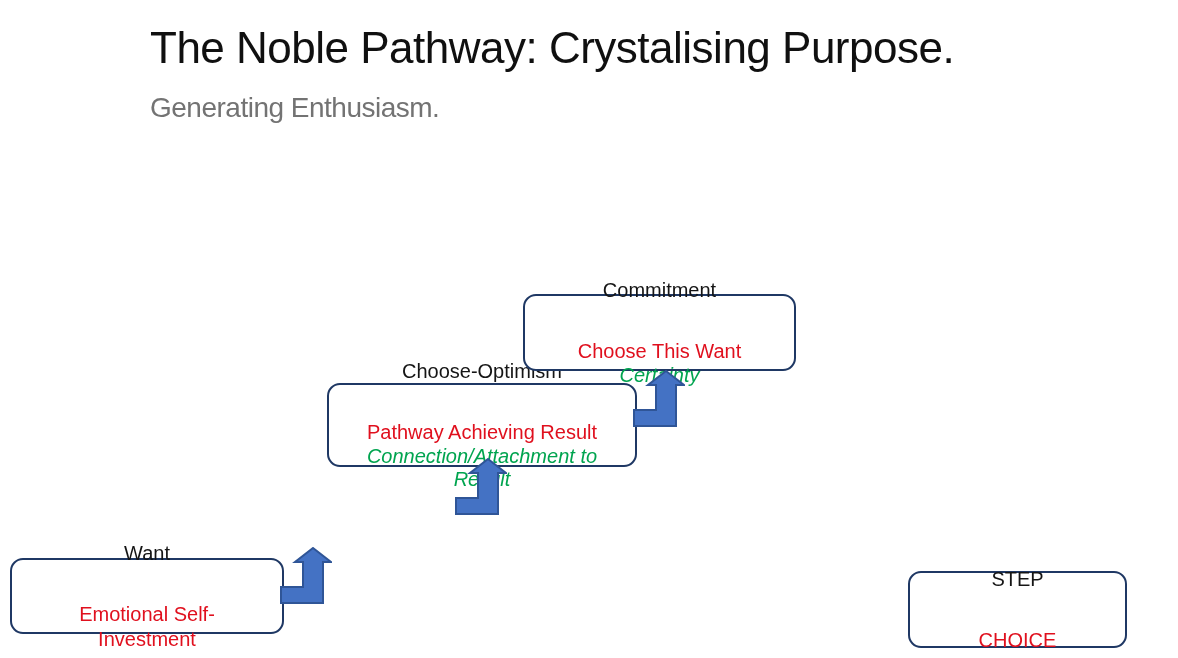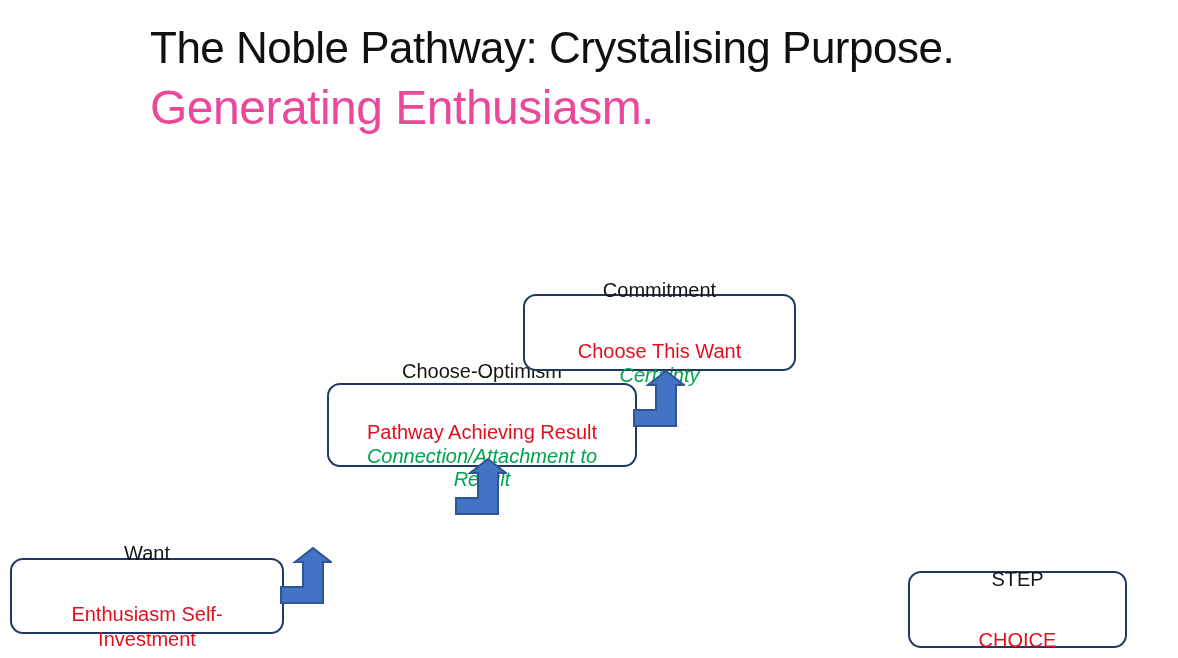--- a/index.html
+++ b/index.html
@@ -16,23 +16,23 @@
     white-space:nowrap;
   }
   .title-line1{
     font-size:44px;
     line-height:60px;
     color:#101010;
     letter-spacing:-0.5px;
     text-align:right;
   }
   .title-line2{
-    font-size:48px;
+    font-size:28px;
     line-height:60px;
-    color:#ec4899;
+    color:#737373;
     letter-spacing:-0.5px;
   }
   .step-box{
     position:absolute;
     box-sizing:border-box;
     background:#ffffff;
     border:2px solid #1f3864;
     border-radius:13px;
     display:flex;
     flex-direction:column;
@@ -51,21 +51,21 @@
 
 <div class="slide">
 
   <div class="title-block">
     <div class="title-line1">The Noble Pathway: Crystalising Purpose.</div>
     <div class="title-line2">Generating Enthusiasm.</div>
   </div>
 
   <div class="step-box" style="left:10px;top:558px;width:274px;height:76px;">
     <div class="l1">Want</div>
-    <div class="l2">Enthusiasm Self-Investment</div>
+    <div class="l2">Emotional Self-Investment</div>
   </div>
 
 
   <div class="step-box" style="left:327px;top:383px;width:310px;height:84px;">
     <div class="l1">Choose-Optimism</div>
     <div class="l2">Pathway Achieving Result</div>
     <div class="l3">Connection/Attachment to Result</div>
   </div>
 
   <div class="step-box" style="left:523px;top:294px;width:273px;height:77px;">

